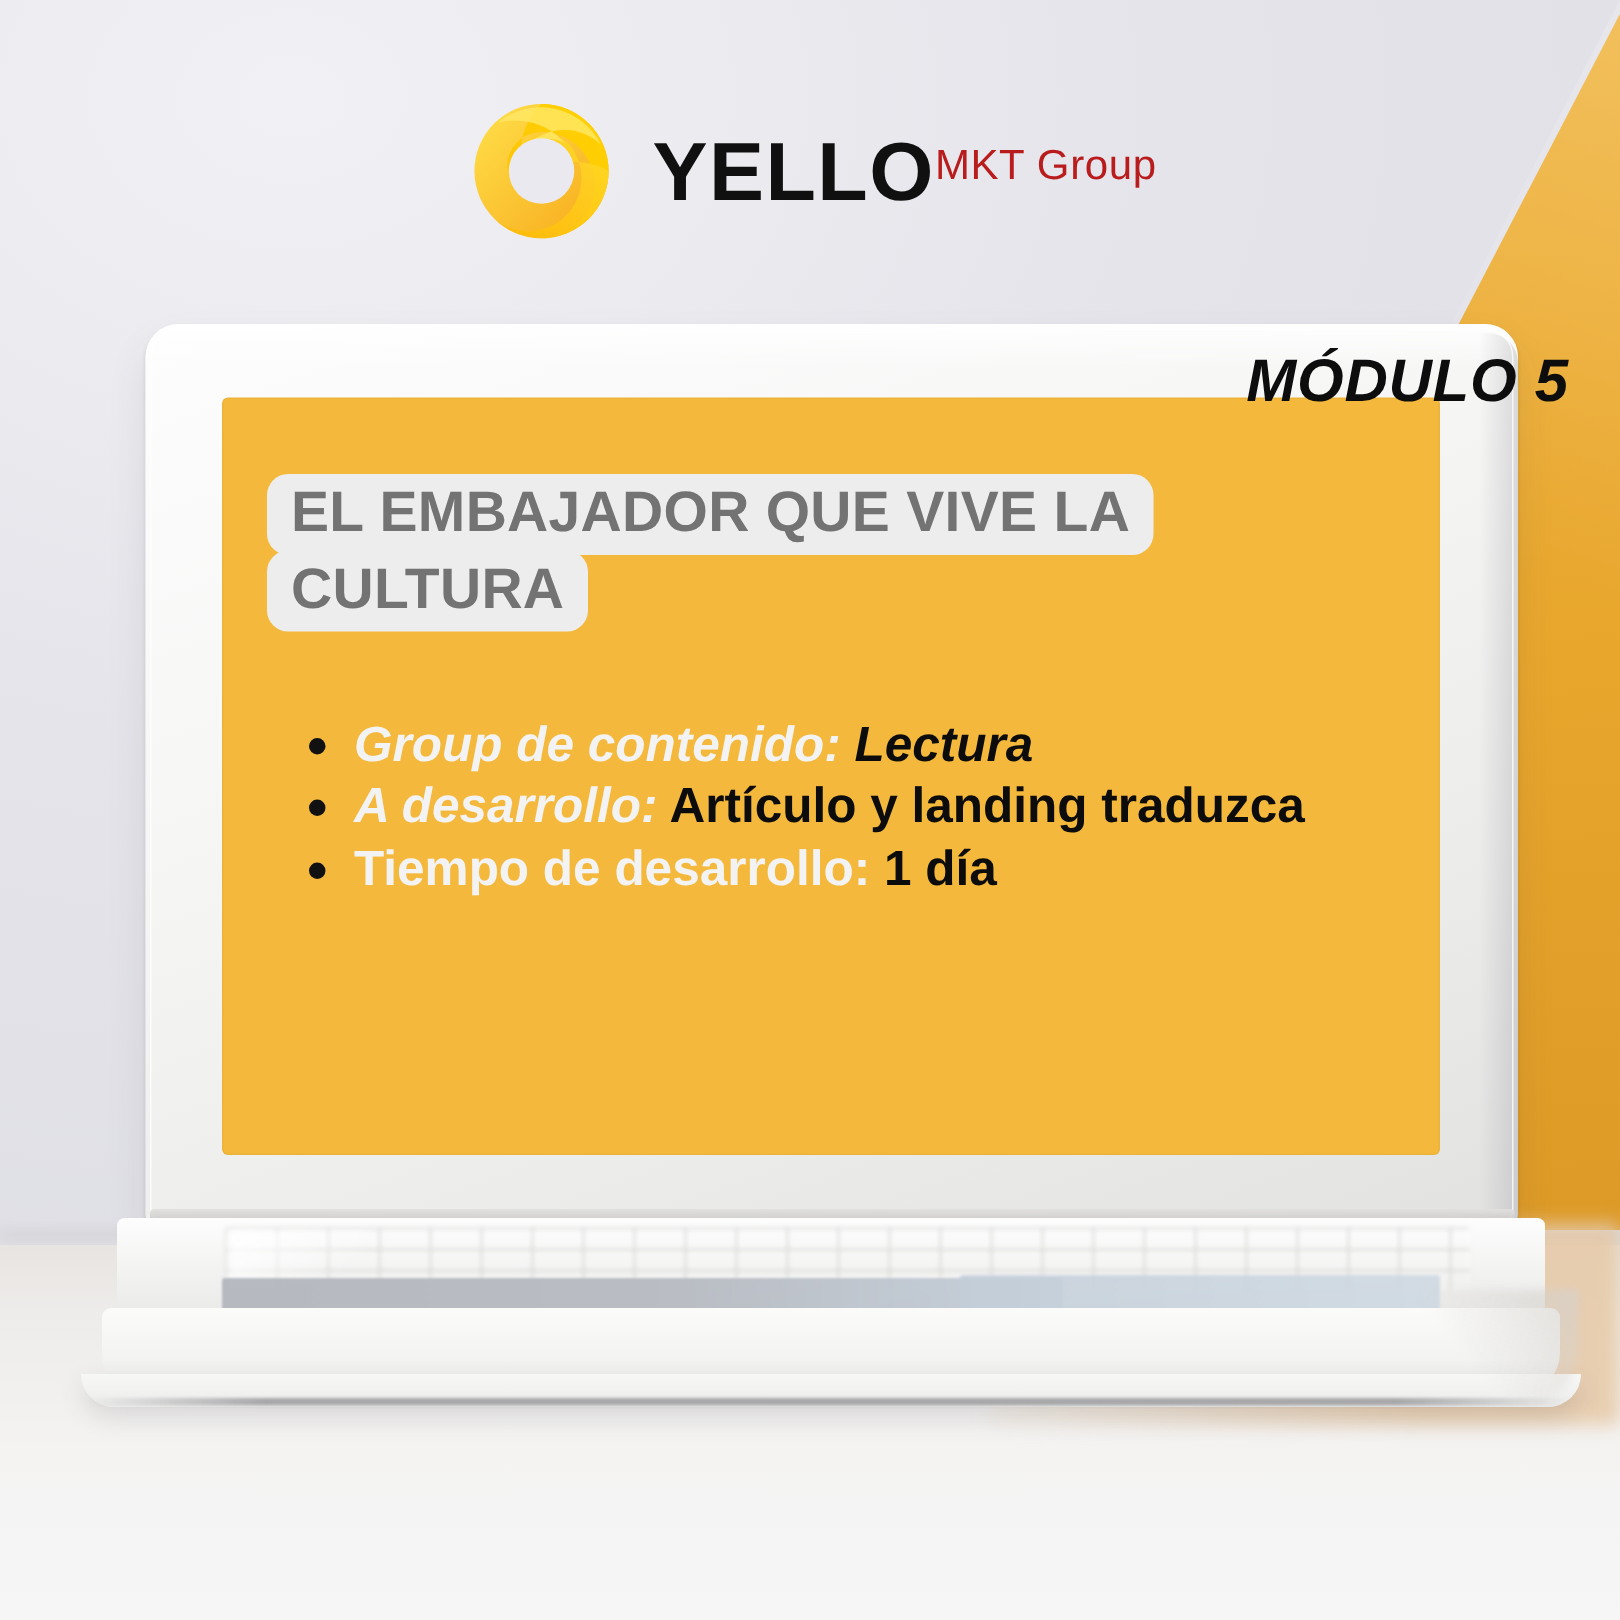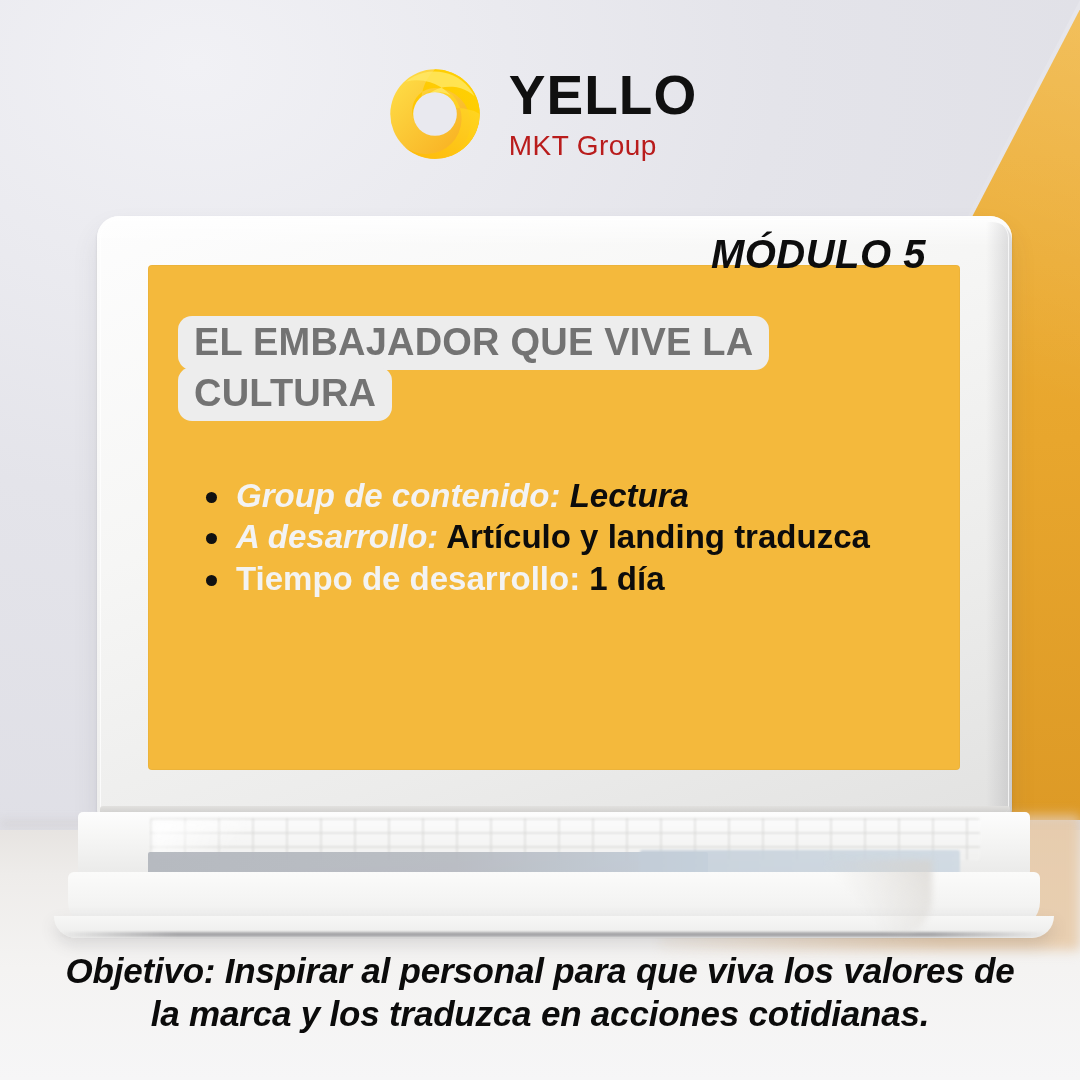--- a/index.html
+++ b/index.html
@@ -53,30 +53,30 @@
     filter:blur(4px);
   }
 
   
   .brand{
     position:absolute; top:62px; left:0; right:0;
     display:flex; align-items:center; justify-content:center; gap:22px;
     z-index:6;
   }
   .brand-mark{ width:104px; height:104px; position:relative; }
-  .brand-text{ display:flex; flex-direction:column; line-height:1; }
+  .brand-text{ display:flex; flex-direction:row; line-height:1; }
   .brand-name{
     font-size:55px; font-weight:bold; letter-spacing:1px; color:#101010;
   }
   .brand-sub{
     font-size:28px; font-weight:400; color:#b91c1c; margin-top:9px; letter-spacing:.4px;
   }
 
   
-  .laptop{ position:absolute; left:0; top:0; width:960px; height:1080px; z-index:4; }
+  .laptop{ position:absolute; left:0; top:0; width:1080px; height:1080px; z-index:4; }
 
   .lid{
     position:absolute;
     left:97px; top:216px; width:915px; height:600px;
     background:linear-gradient(160deg,#fdfdfd 0%, #f6f6f5 38%, #ececeb 72%, #e2e2e1 100%);
     border-radius:22px 22px 6px 6px;
     box-shadow:0 2px 3px rgba(0,0,0,.10), 0 14px 26px rgba(70,70,80,.10);
   }
   .lid-inner-edge{
     position:absolute; inset:3px;
@@ -308,15 +308,14 @@
     <div class="keys"></div>
     <div class="key-sheen"></div>
     <div class="trackpad"></div>
     <div class="trackpad2"></div>
     <div class="palmrest"></div>
     <div class="base-front"></div>
     <div class="base-shadowline"></div>
     <div class="base-rightcurve"></div>
   </div>
 
-  <div class="caption">Objetivo: Inspirar al personal para que viva los valores de la marca y los traduzca en acciones cotidianas.</div>
 
 </div>
 
 </body></html>

